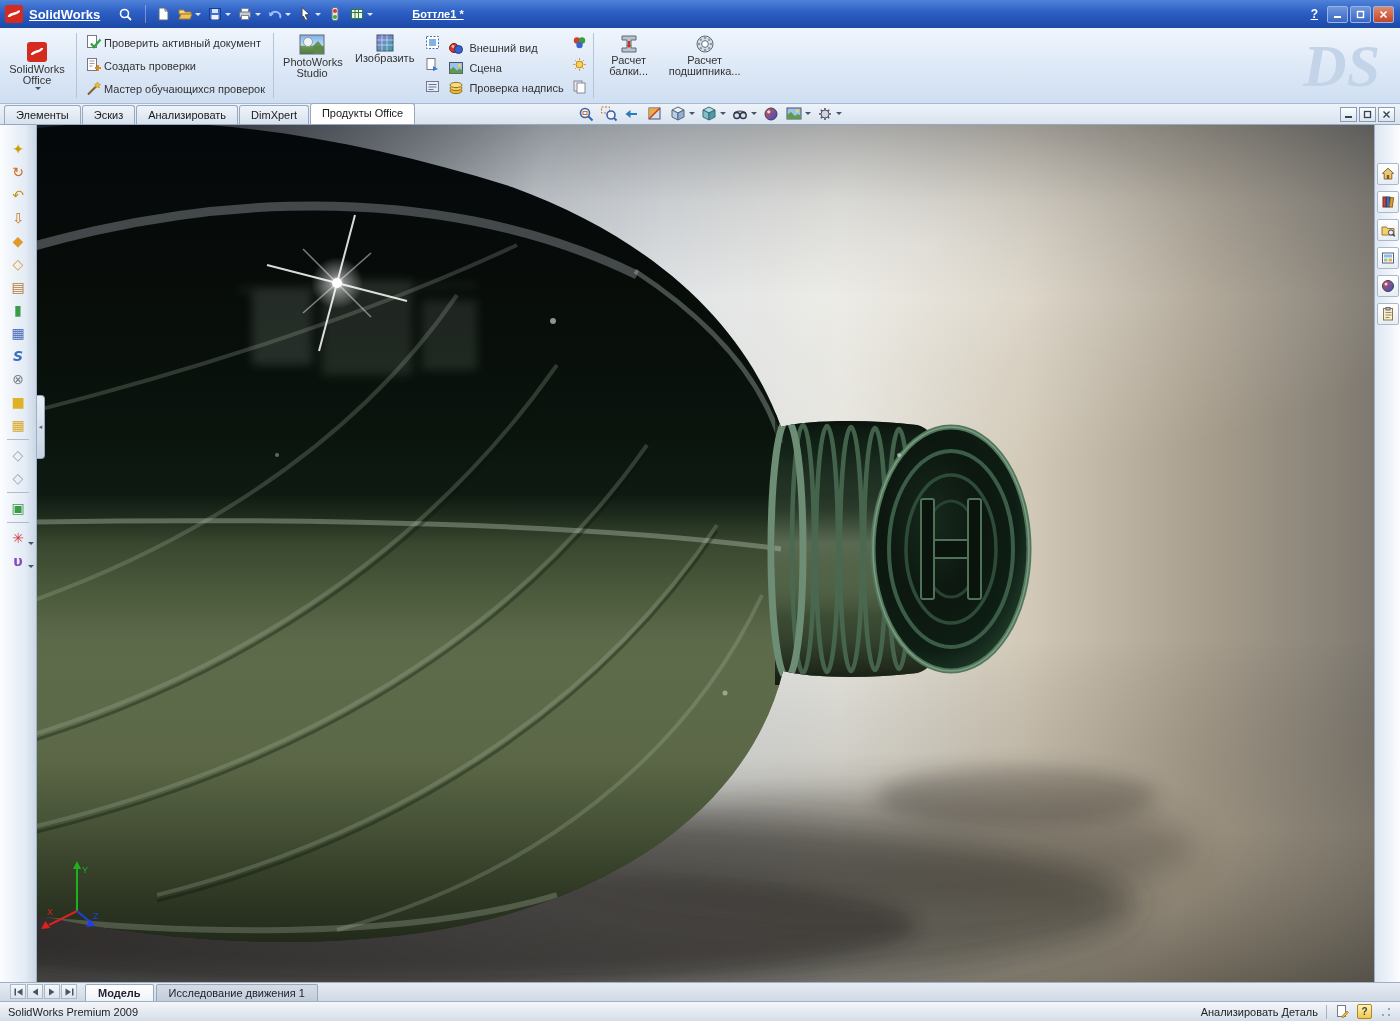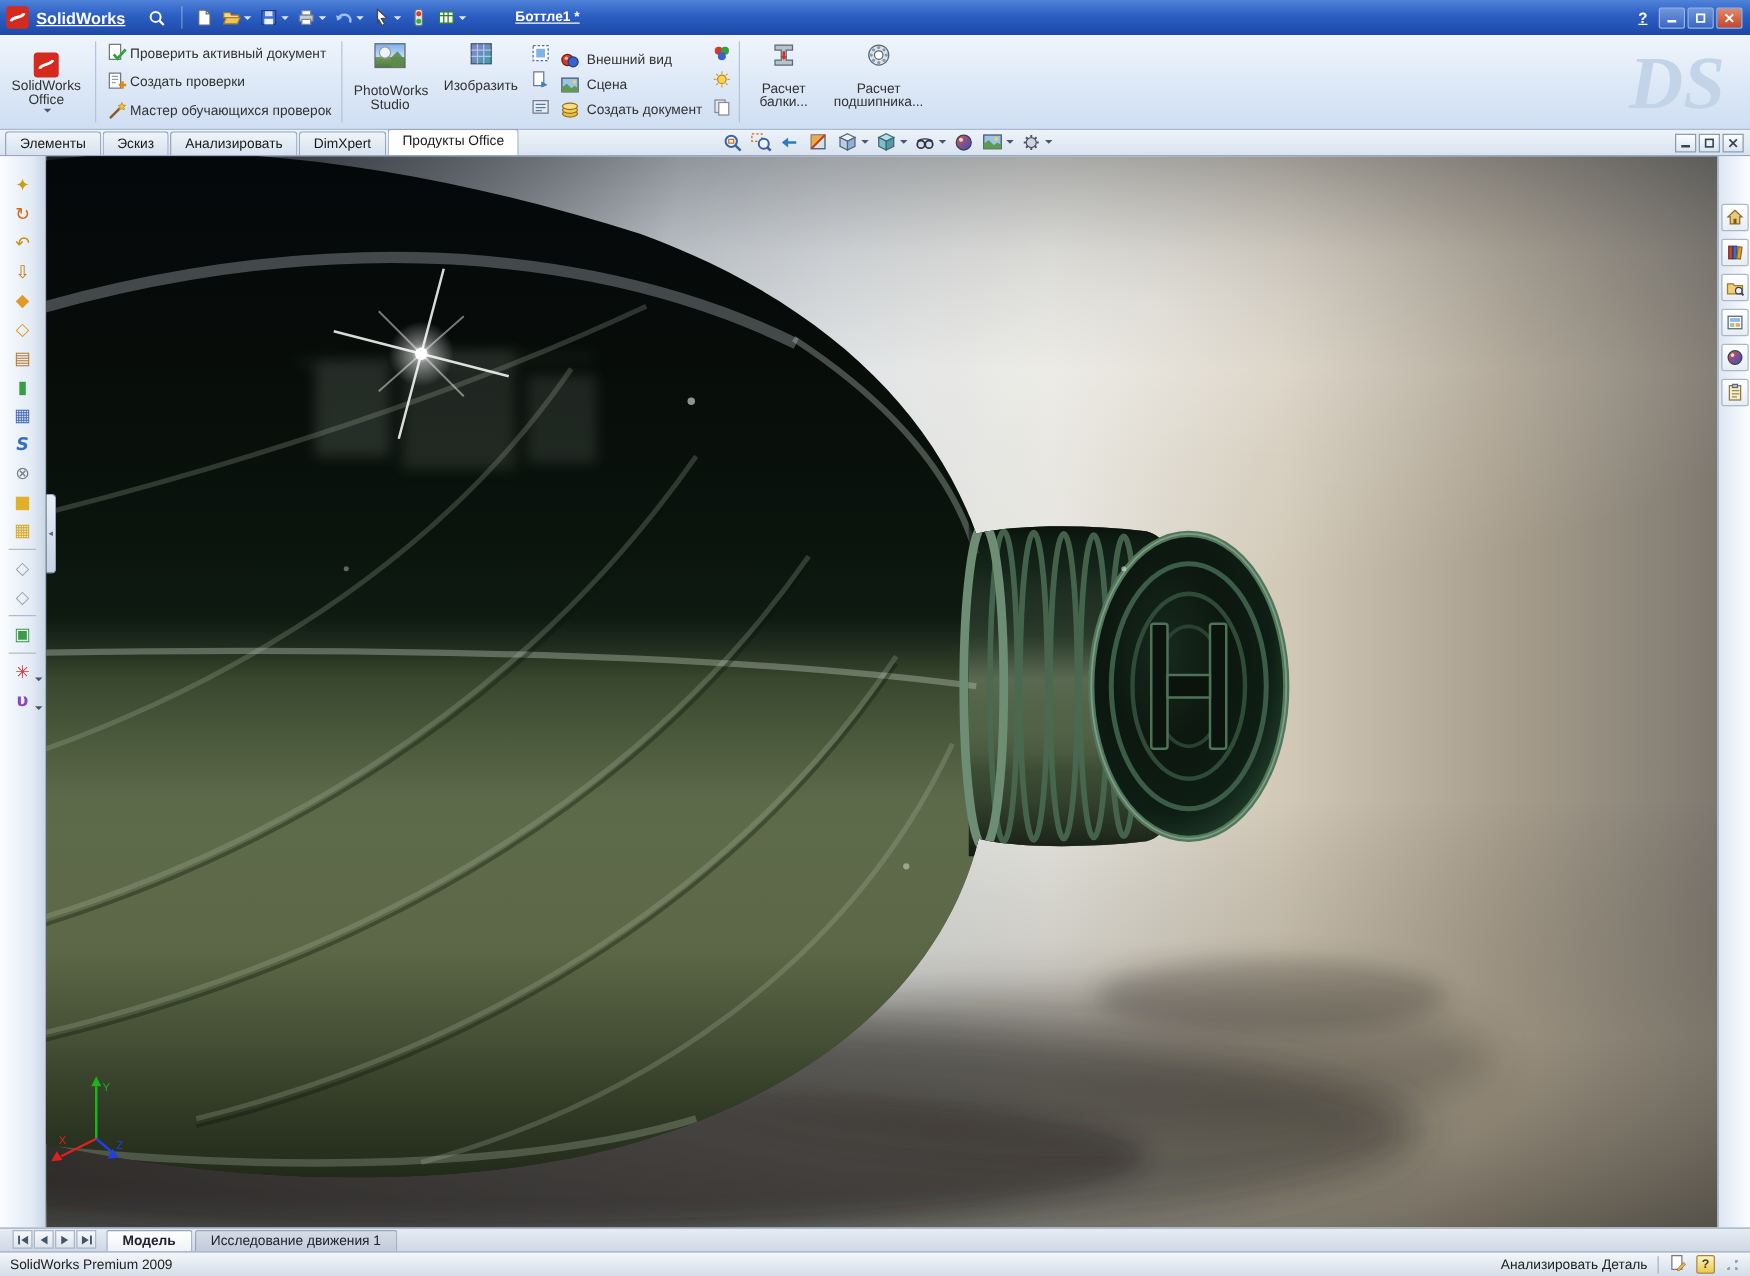--- a/index.html
+++ b/index.html
@@ -33,21 +33,21 @@
   .ribbon {
     position:absolute; top:28px; left:0; width:1400px; height:76px;
     background:linear-gradient(#f0f5fc,#dbe7f6 60%,#cfdef2);
     border-bottom:1px solid #a7bbd4; display:flex; align-items:stretch; color:#333;
   }
   .vsep { width:1px; background:#b4c5db; margin:5px 2px; }
   .office-btn { width:74px; display:flex; flex-direction:column; align-items:center; justify-content:center; gap:1px; text-align:center; line-height:11px; }
   .check-rows { display:flex; flex-direction:column; justify-content:space-around; padding:3px 6px; }
   .check-row { display:flex; align-items:center; gap:2px; height:20px; white-space:nowrap; }
   .pw-group { display:flex; align-items:stretch; padding:3px 4px; gap:8px; }
-  .bigbtn { display:flex; flex-direction:column; align-items:center; justify-content:flex-start; padding:2px 3px; gap:11px; text-align:center; line-height:11px; white-space:nowrap; }
+  .bigbtn { display:flex; flex-direction:column; align-items:center; justify-content:flex-start; padding:2px 3px; gap:0; text-align:center; line-height:11px; white-space:nowrap; }
   .mini-col { display:flex; flex-direction:column; justify-content:space-around; padding:2px 0; }
   .labeled-col { display:flex; flex-direction:column; justify-content:flex-end; padding:2px 0; }
   .lab-row { display:flex; align-items:center; gap:5px; height:20px; white-space:nowrap; }
   .watermark { margin-left:auto; align-self:center; font-family:"Liberation Serif", serif; font-style:italic; font-weight:bold; font-size:60px; color:#c3d4e9; padding-right:20px; line-height:60px; }
   
   .tabrow {
     position:absolute; top:104px; left:0; width:1400px; height:21px;
     background:linear-gradient(#eef3f9,#d9e3ef); border-bottom:1px solid #96a9c0;
     display:flex; align-items:flex-end; padding-left:4px;
   }
@@ -307,21 +307,21 @@
             <circle cx="11.5" cy="5.5" r="1.4" fill="#ffd24a"></circle>
           </svg>
           <span>Сцена</span>
         </div>
         <div class="lab-row">
           <svg width="16" height="16">
             <ellipse cx="8" cy="11" rx="6" ry="2.6" fill="#e8bc3c" stroke="#96701a"></ellipse>
             <ellipse cx="8" cy="8" rx="6" ry="2.6" fill="#f2cf5e" stroke="#96701a"></ellipse>
             <ellipse cx="8" cy="5" rx="6" ry="2.6" fill="#f8dd84" stroke="#96701a"></ellipse>
           </svg>
-          <span>Создать документ</span>
+          <span>Проверка надпись</span>
         </div>
       </div>
       <div class="mini-col">
         <span>
           <svg width="15" height="15">
               <circle cx="5" cy="5.5" r="3.2" fill="#d23a2a"></circle>
               <circle cx="10" cy="5.5" r="3.2" fill="#35a03a"></circle>
               <circle cx="7.5" cy="10" r="3.2" fill="#3a62c8"></circle>
             </svg>
         </span>

